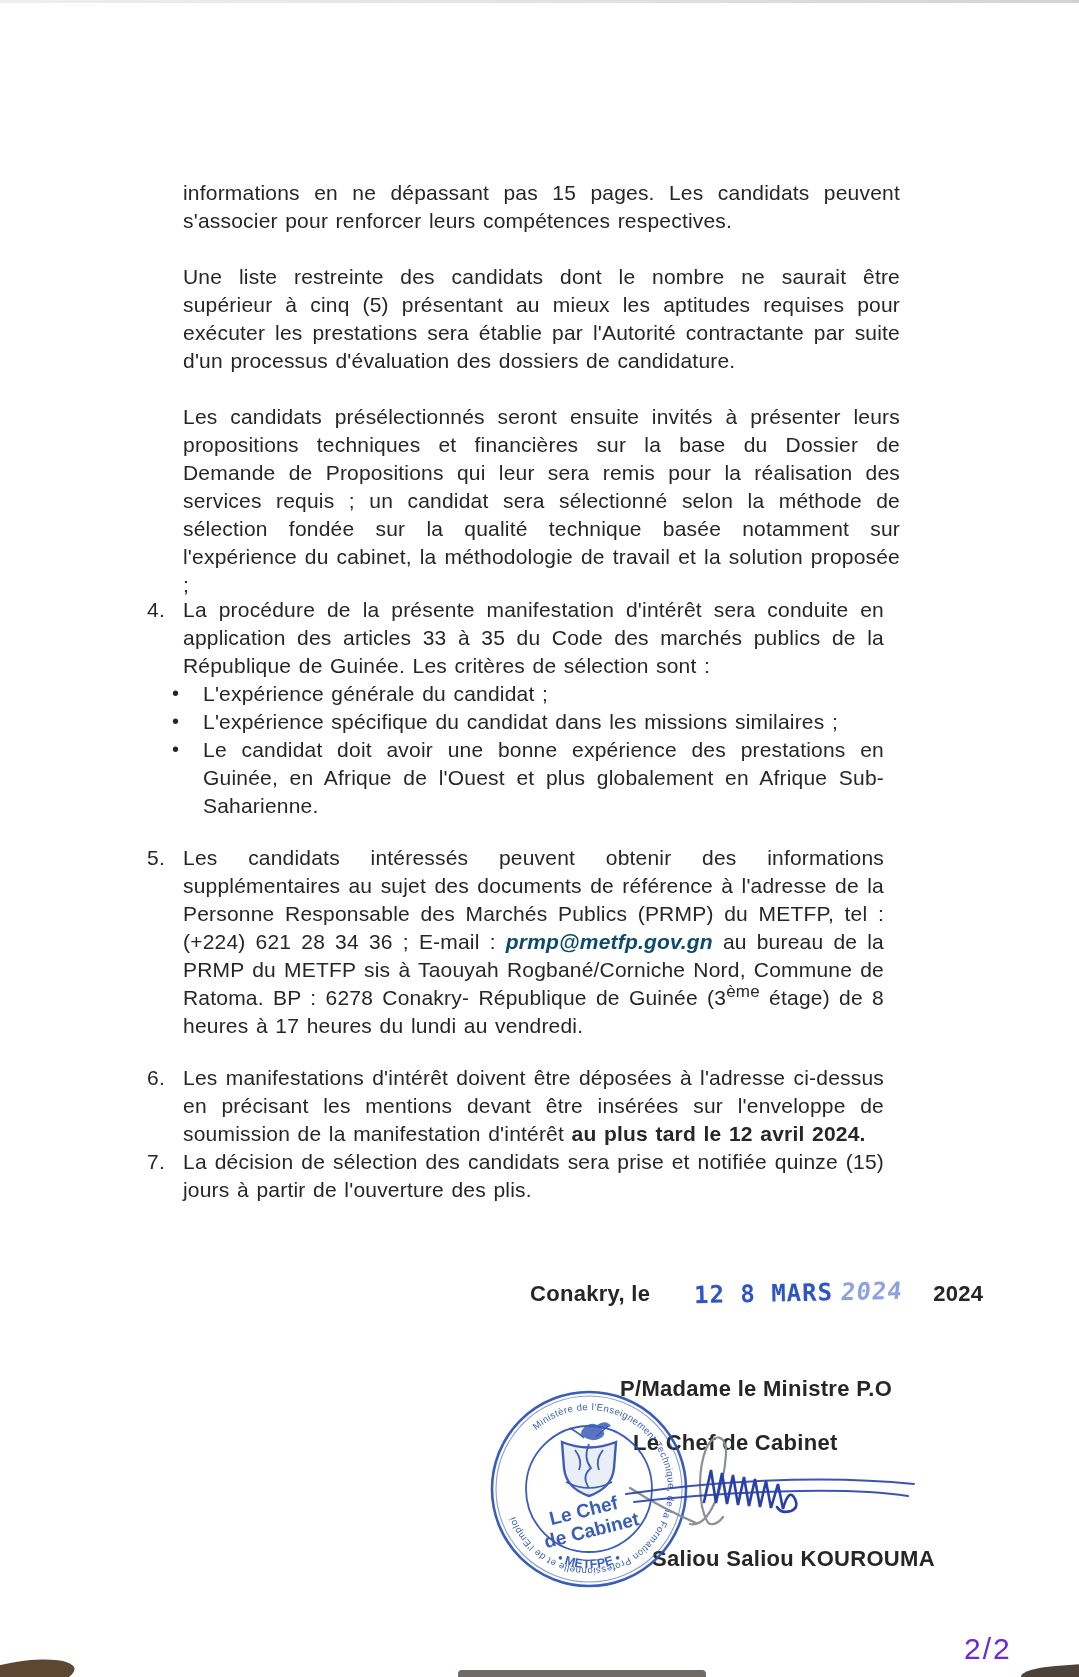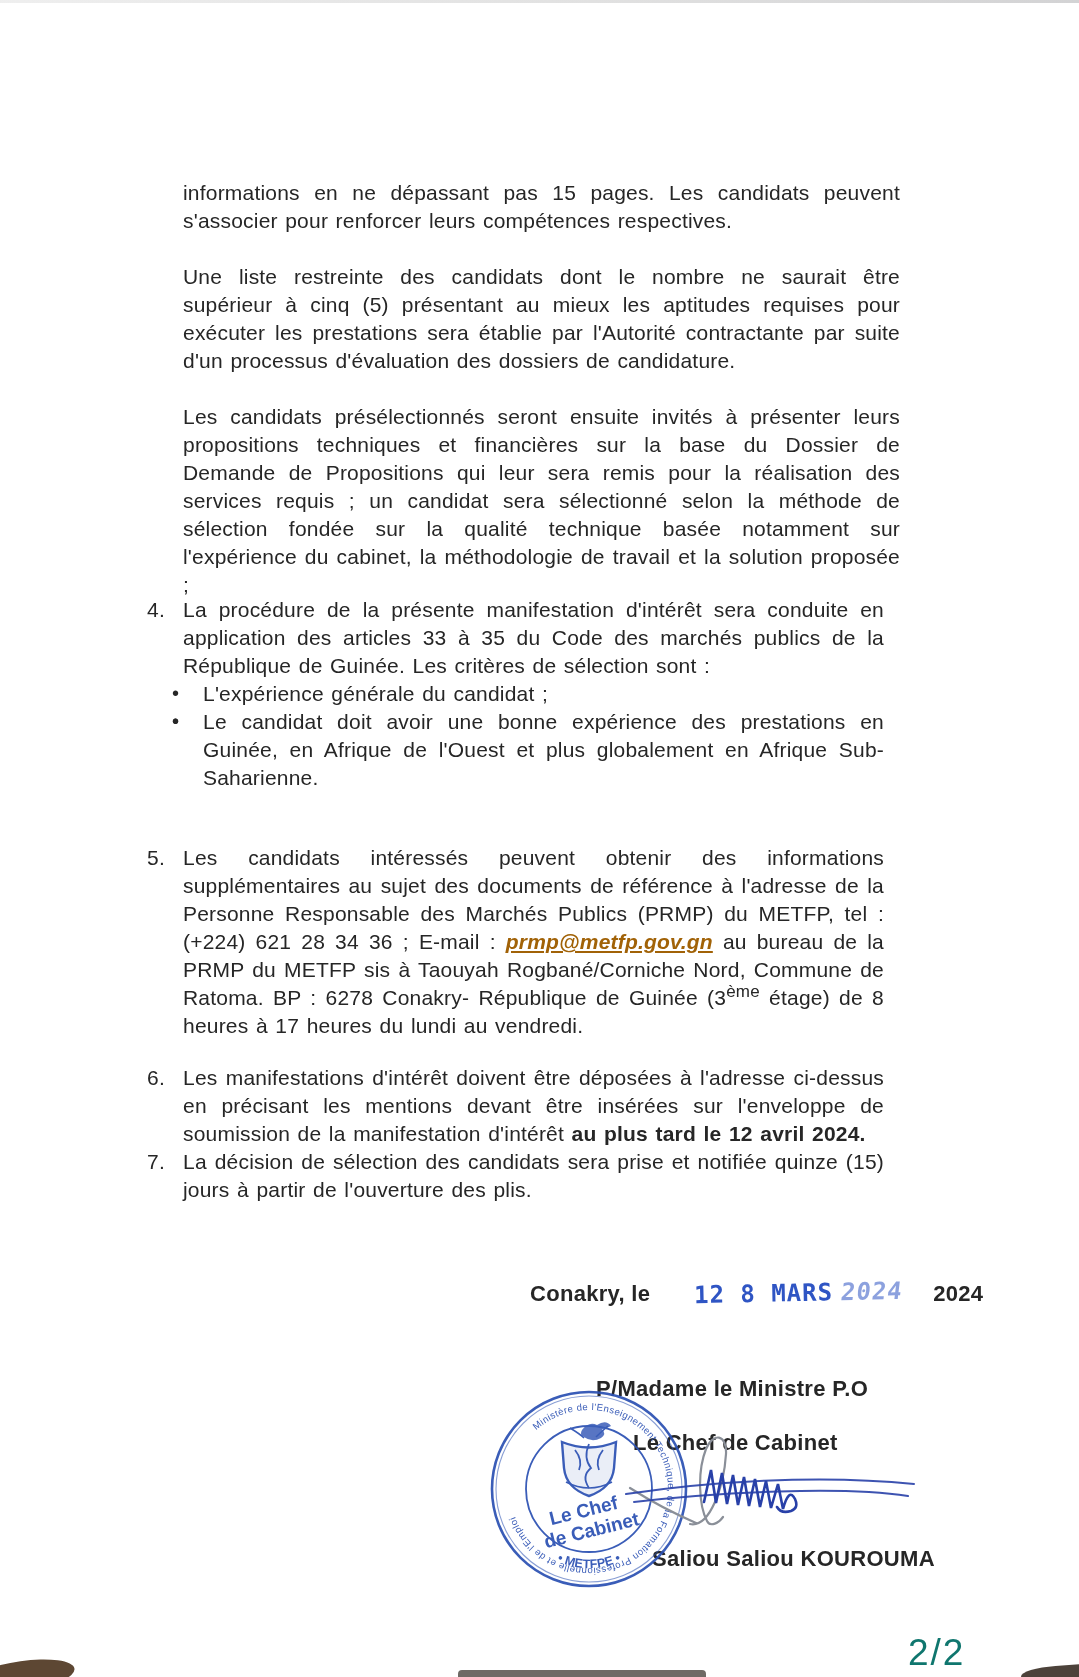--- a/index.html
+++ b/index.html
@@ -19,40 +19,40 @@
   .block{position:absolute;left:183px;width:717px;font-size:21px;line-height:28px;
     text-align:justify;letter-spacing:.2px;word-spacing:1.5px;}
   .item{left:183px;width:701px;}
   .item .num{position:absolute;left:-36px;top:0;}
   .bullets{position:absolute;left:203px;width:681px;font-size:21px;line-height:28px;
     text-align:justify;letter-spacing:.2px;word-spacing:1.5px;}
   .brow{position:relative;}
   .brow .dot{position:absolute;left:-31px;top:-1px;font-size:20px;}
   .italic{}
   .bold{font-weight:bold;}
-  .email-link{font-weight:bold;font-style:italic;text-decoration:underline;color:#a16207;}
+  .email-link{font-weight:bold;font-style:italic;color:#0c4a6e;}
   sup.ord{font-size:17px;vertical-align:super;line-height:0;}
 
   .dateline{position:absolute;left:530px;top:1279px;display:flex;align-items:baseline;
     font-size:22px;font-weight:bold;letter-spacing:.3px;}
   .stamp-date{margin-left:44px;font-family:"DejaVu Sans Mono",monospace;
     color:#2f55c4;font-size:24px;font-weight:bold;letter-spacing:1px;
     transform:rotate(-1.2deg);white-space:nowrap;}
   .stamp-date .faint{opacity:.55;display:inline-block;transform:skewX(-8deg);margin-left:8px;}
   .typed-year{margin-left:30px;}
 
   .sig-line{position:absolute;font-size:22px;font-weight:bold;letter-spacing:.3px;white-space:nowrap;}
-  .sig-authority{left:596px;top:1376px;}
+  .sig-authority{left:620px;top:1376px;}
   .sig-title{left:633px;top:1430px;}
   .sig-name{left:652px;top:1546px;}
 
   .official-stamp{position:absolute;left:486px;top:1386px;width:206px;height:206px;opacity:.93;}
   .signature-svg{position:absolute;left:612px;top:1424px;width:330px;height:140px;}
 
-  .page-number{position:absolute;left:908px;top:1632px;font-size:37px;color:#0f766e;
+  .page-number{position:absolute;left:964px;top:1632px;font-size:30px;color:#6d28d9;
     letter-spacing:2px;}
 </style>
 </head>
 <body>
 
 <div class="photo-edge-top"></div>
 
 <div>
 
   <p class="block" style="top:158px;">informations en ne dépassant pas 15 pages. Les candidats peuvent s'associer pour renforcer leurs compétences respectives.</p>
@@ -63,20 +63,21 @@
     <span class="num">4.</span>
     <span>La procédure de la présente manifestation d'intérêt sera conduite en application des articles 33 à 35 du Code des marchés publics de la République de Guinée. Les critères de sélection sont :</span>
   </div>
   <div class="bullets" style="top:680px;">
     <div class="brow">
       <span class="dot">•</span>
       <span>L'expérience générale du candidat ;</span>
     </div>
     <div class="brow">
       <span class="dot">•</span>
+      <span>L'expérience spécifique du candidat dans les missions similaires ;</span>
     </div>
     <div class="brow">
       <span class="dot">•</span>
       <span>Le candidat doit avoir une bonne expérience des prestations en Guinée, en Afrique de l'Ouest et plus globalement en Afrique Sub-Saharienne.</span>
     </div>
   </div>
 
   <div class="block item" style="top:844px;">
     <span class="num">5.</span>
     <span>Les candidats intéressés peuvent obtenir des informations supplémentaires au sujet des documents de référence à l'adresse de la Personne Responsable des Marchés Publics (PRMP) du METFP, tel : (+224) 621 28 34 36 ; </span><span class="italic">E-mail : </span><a class="email-link">prmp@metfp.gov.gn</a><span> au bureau de la PRMP du METFP sis à Taouyah Rogbané/Corniche Nord, Commune de Ratoma. BP : 6278 Conakry- République de Guinée (3</span><sup class="ord">ème</sup><span> étage) de 8 heures à 17 heures du lundi au vendredi.</span>

